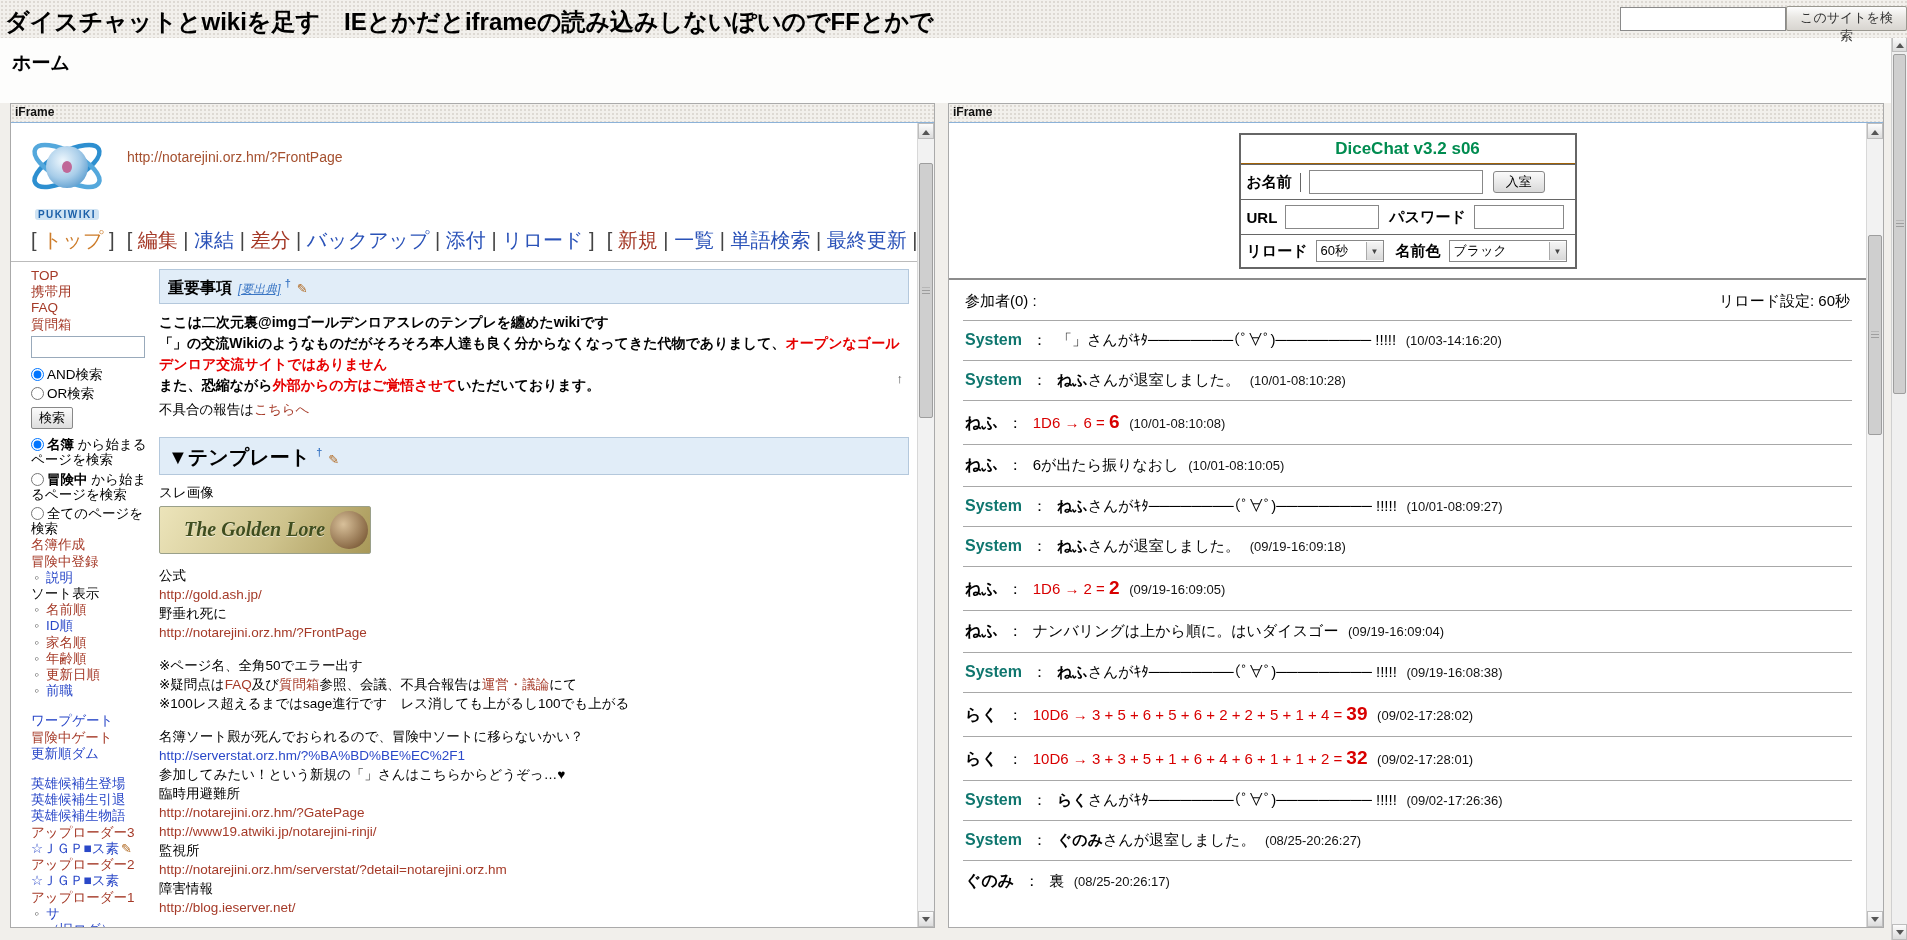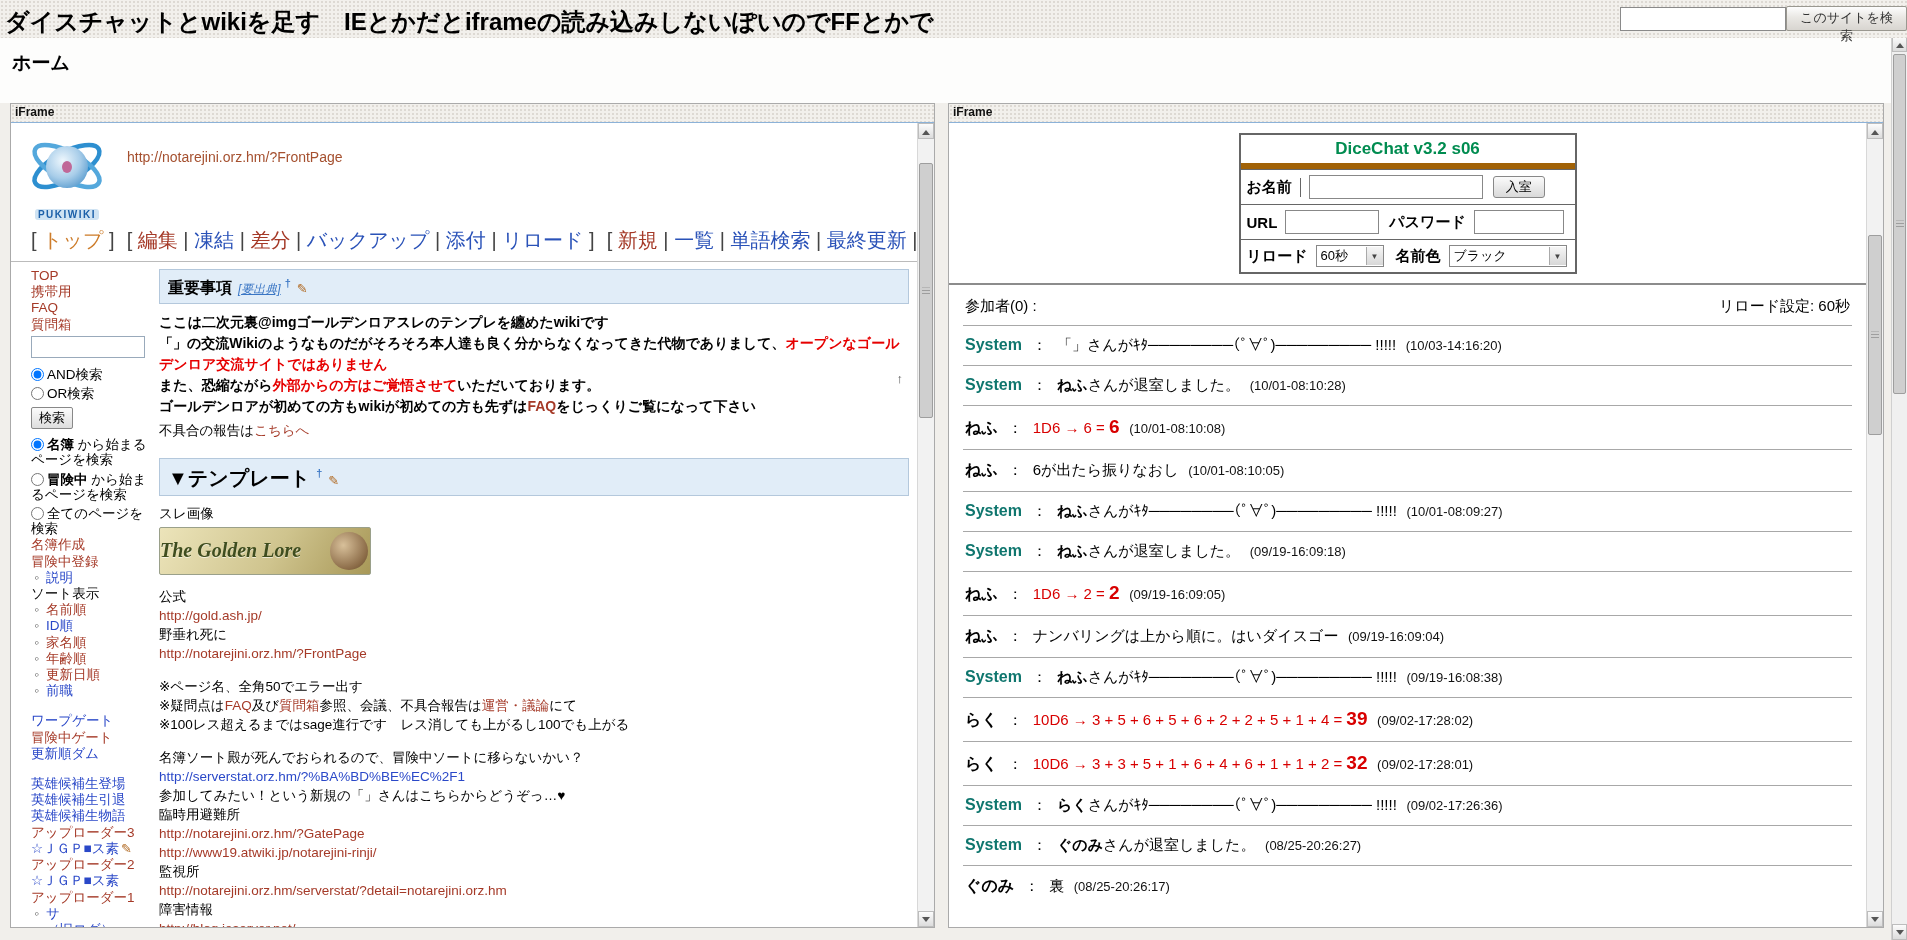--- a/index.html
+++ b/index.html
@@ -73,26 +73,26 @@
   .dagger{color:#3a76c4;font-size:11px;vertical-align:super;margin-right:4px;cursor:pointer;}
   .pencil{color:#b06820;font-size:13px;margin-left:2px;cursor:pointer;}
   .cpara{margin:0 0 4px;}
   .cpara.rel{position:relative;}
   .cbold{font-weight:bold;font-size:14px;line-height:21px;}
   .cline{min-height:19px;}
   .cgap{height:10px;}
   .upanchor{position:absolute;right:6px;top:56px;color:#555;font-size:13px;cursor:pointer;}
   .banner{width:210px;height:46px;margin:2px 0;border:1px solid #9aa08a;border-radius:2px;position:relative;overflow:hidden;
     background:linear-gradient(120deg,#ece4ba,#cfc48e 55%,#a89858);display:flex;align-items:center;}
-  .banner span{font-family:"Liberation Serif","DejaVu Serif",serif;font-style:italic;font-weight:bold;font-size:20px;color:#3f4d1e;padding-left:0;text-shadow:0 1px 0 rgba(255,255,255,.6);}
+  .banner span{font-family:"Liberation Serif","DejaVu Serif",serif;font-style:italic;font-weight:bold;font-size:20px;color:#3f4d1e;padding-left:24px;text-shadow:0 1px 0 rgba(255,255,255,.6);}
   .banner::after{content:"";position:absolute;right:2px;top:4px;width:38px;height:38px;border-radius:50%;
     background:radial-gradient(circle at 35% 35%,#d8c09a,#8a6a46 70%,#5c452c);}
   
   .dc-table{width:334px;margin:10px auto 0;border:2px solid #666;background:#fff;font-size:15px;}
-  .dc-head{text-align:center;font-weight:bold;font-size:17px;padding:4px 0;border-bottom:6px solid #a16207;}
+  .dc-head{text-align:center;font-weight:bold;font-size:17px;padding:4px 0;border-bottom:1px solid #a16207;}
   .dc-row{display:flex;align-items:center;padding:5px 6px;border-top:1px solid #666;}
   .dc-row:first-of-type{border-top:none;}
   .dc-label{font-weight:bold;white-space:nowrap;}
   .dc-cell-label{border-right:1px solid #666;padding-right:8px;margin-right:8px;font-weight:bold;}
   .dc-input{height:20px;border:1px solid #888;background:#fff;}
   .dc-btn{margin-left:10px;padding:1px 12px;font-size:13px;background:linear-gradient(#fbfbfb,#d9d9d9);border:1px solid #888;border-radius:3px;}
   .dc-select{display:inline-flex;align-items:center;border:1px solid #888;height:20px;background:#fff;font-size:13px;padding-left:4px;cursor:pointer;}
   .dc-select .dd-box{margin-left:auto;width:16px;height:18px;background:linear-gradient(#f5f5f5,#d8d8d8);border-left:1px solid #aaa;color:#444;
     font-size:8px;display:flex;align-items:center;justify-content:center;}
   .chat-divider{border:none;border-top:2px solid #8c8c8c;margin:9px 0 0;}
@@ -144,21 +144,20 @@
       <div class="wiki-nav"><span class="navgrp">[ <span class="navlink" style="color: rgb(205, 124, 42);">トップ</span> ]</span><span class="navgrp">[ <span class="navlink" style="color: rgb(165, 58, 40);">編集</span> | <span class="navlink" style="color: rgb(42, 82, 184);">凍結</span> | <span class="navlink" style="color: rgb(165, 58, 40);">差分</span> | <span class="navlink" style="color: rgb(42, 82, 184);">バックアップ</span> | <span class="navlink" style="color: rgb(42, 82, 184);">添付</span> | <span class="navlink" style="color: rgb(42, 82, 184);">リロード</span> ]</span><span class="navgrp">[ <span class="navlink" style="color: rgb(165, 58, 40);">新規</span> | <span class="navlink" style="color: rgb(42, 82, 184);">一覧</span> | <span class="navlink" style="color: rgb(42, 82, 184);">単語検索</span> | <span class="navlink" style="color: rgb(42, 82, 184);">最終更新</span> | <span class="navlink" style="color: rgb(42, 82, 184);">ヘルプ</span> ]</span></div>
       <hr class="wiki-hr">
       <div class="wiki-cols">
         <div class="wiki-sidebar"><div class="sb-item"><span class="sb-link" style="color: rgb(165, 58, 40);">TOP</span></div><div class="sb-item"><span class="sb-link" style="color: rgb(165, 58, 40);">携帯用</span></div><div class="sb-item"><span class="sb-link" style="color: rgb(165, 58, 40);">FAQ</span></div><div class="sb-item"><span class="sb-link" style="color: rgb(165, 58, 40);">質問箱</span></div><input type="text" class="sb-input" style=""><label class="sb-radio"><input type="radio" checked="" style="">AND検索</label><label class="sb-radio"><input type="radio" style="">OR検索</label><button class="sb-search-btn">検索</button><label class="sb-radio"><input type="radio" checked="" style=""><b>名簿</b> から始まるページを検索</label><label class="sb-radio"><input type="radio" style=""><b>冒険中</b> から始まるページを検索</label><label class="sb-radio"><input type="radio" style="">全てのページを検索</label><div class="sb-item"><span class="sb-link" style="color: rgb(165, 58, 40);">名簿作成</span></div><div class="sb-item"><span class="sb-link" style="color: rgb(165, 58, 40);">冒険中登録</span></div><div class="sb-item sb-bullet"><span class="sb-link" style="color: rgb(42, 72, 200);">説明</span></div><div class="sb-item sb-text">ソート表示</div><div class="sb-item sb-bullet"><span class="sb-link" style="color: rgb(165, 58, 40);">名前順</span></div><div class="sb-item sb-bullet"><span class="sb-link" style="color: rgb(42, 72, 200);">ID順</span></div><div class="sb-item sb-bullet"><span class="sb-link" style="color: rgb(165, 58, 40);">家名順</span></div><div class="sb-item sb-bullet"><span class="sb-link" style="color: rgb(165, 58, 40);">年齢順</span></div><div class="sb-item sb-bullet"><span class="sb-link" style="color: rgb(165, 58, 40);">更新日順</span></div><div class="sb-item sb-bullet"><span class="sb-link" style="color: rgb(42, 72, 200);">前職</span></div><div class="sb-gap"></div><div class="sb-item"><span class="sb-link" style="color: rgb(42, 72, 200);">ワープゲート</span></div><div class="sb-item"><span class="sb-link" style="color: rgb(165, 58, 40);">冒険中ゲート</span></div><div class="sb-item"><span class="sb-link" style="color: rgb(42, 72, 200);">更新順ダム</span></div><div class="sb-gap"></div><div class="sb-item"><span class="sb-link" style="color: rgb(42, 72, 200);">英雄候補生登場</span></div><div class="sb-item"><span class="sb-link" style="color: rgb(42, 72, 200);">英雄候補生引退</span></div><div class="sb-item"><span class="sb-link" style="color: rgb(42, 72, 200);">英雄候補生物語</span></div><div class="sb-item"><span class="sb-link" style="color: rgb(165, 58, 40);">アップローダー3</span></div><div class="sb-item"><span class="sb-link" style="color: rgb(42, 72, 200);">☆ＪＧＰ■ス素</span><span class="pencil">✎</span></div><div class="sb-item"><span class="sb-link" style="color: rgb(165, 58, 40);">アップローダー2</span></div><div class="sb-item"><span class="sb-link" style="color: rgb(42, 72, 200);">☆ＪＧＰ■ス素</span></div><div class="sb-item"><span class="sb-link" style="color: rgb(165, 58, 40);">アップローダー1</span></div><div class="sb-item sb-bullet"><span class="sb-link" style="color: rgb(42, 72, 200);">サ</span></div><div class="sb-item sb-bullet"><span class="sb-link" style="color: rgb(42, 72, 200);">（旧ロダ）</span></div></div>
         <div class="wiki-main">
             <div class="wh2"><span class="wh2t">重要事項</span><span class="cite">[要出典]</span><span class="dagger">†</span><span class="pencil">✎</span></div>
             <div class="cpara cbold rel">
               <div class="cline"><span>ここは二次元裏@imgゴールデンロアスレのテンプレを纏めたwikiです</span></div>
               <div class="cline"><span>「」の交流Wikiのようなものだがそろそろ本人達も良く分からなくなってきた代物でありまして、</span><span style="color: rgb(230, 0, 0);">オープンなゴールデンロア交流サイトではありません</span></div>
               <div class="cline"><span>また、恐縮ながら</span><span style="color: rgb(230, 0, 0);">外部からの方はご覚悟させて</span><span>いただいております。</span></div>
-              <div class="cline"><span>ゴールデンロアが初めての方もwikiが初めての方も先ずは</span><span style="color: rgb(165, 58, 40);">FAQ</span><span>をじっくりご覧になって下さい</span></div>
               <span class="upanchor">↑</span>
             </div>
             <div class="cpara">
               <div class="cline"><span>不具合の報告は</span><span style="color: rgb(165, 58, 40);">こちらへ</span></div>
             </div>
             <div class="cgap"></div>
             <div class="wh2 wh2big"><span class="wh2t">▼テンプレート</span><span class="dagger">†</span><span class="pencil">✎</span></div>
             <div class="cpara">
               <div class="cline"><span>スレ画像</span></div>
             </div>

